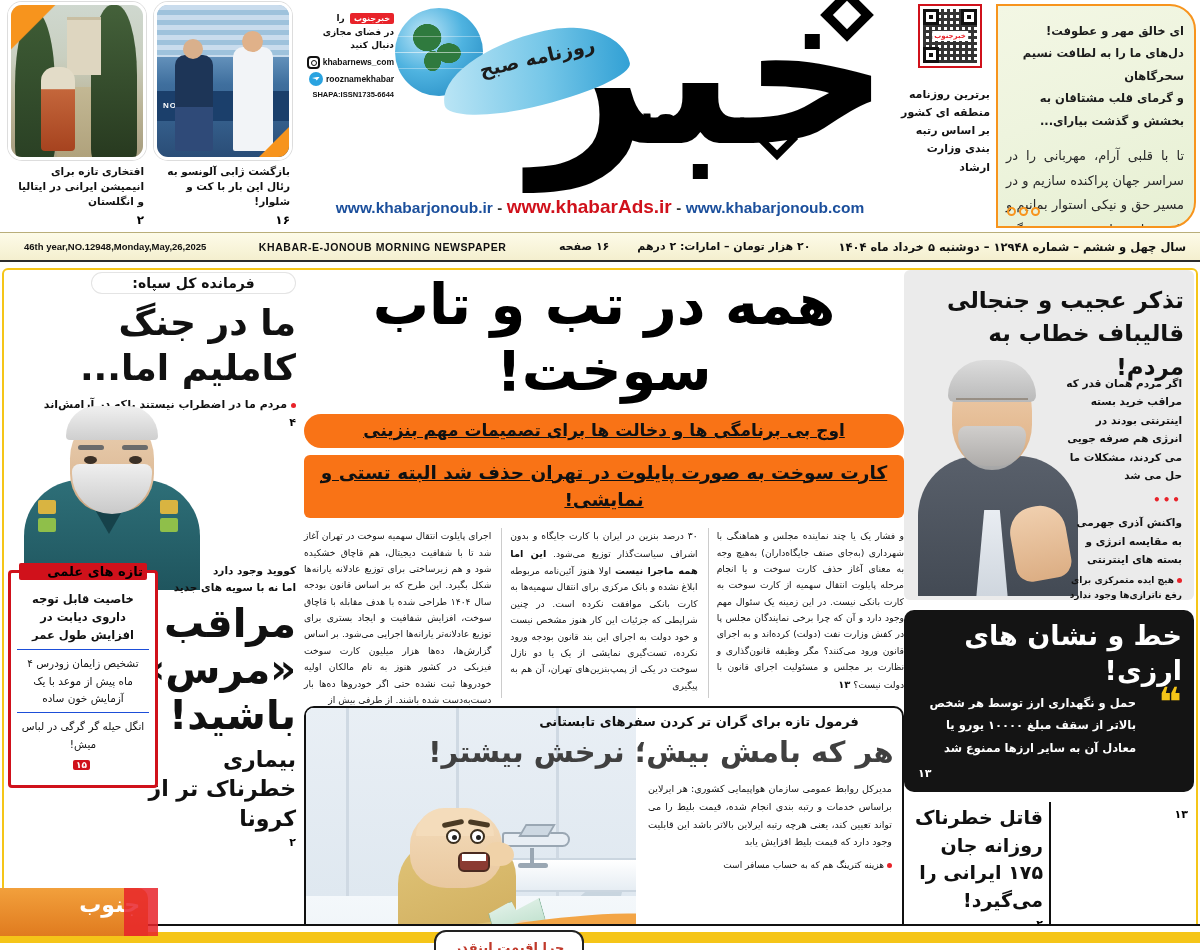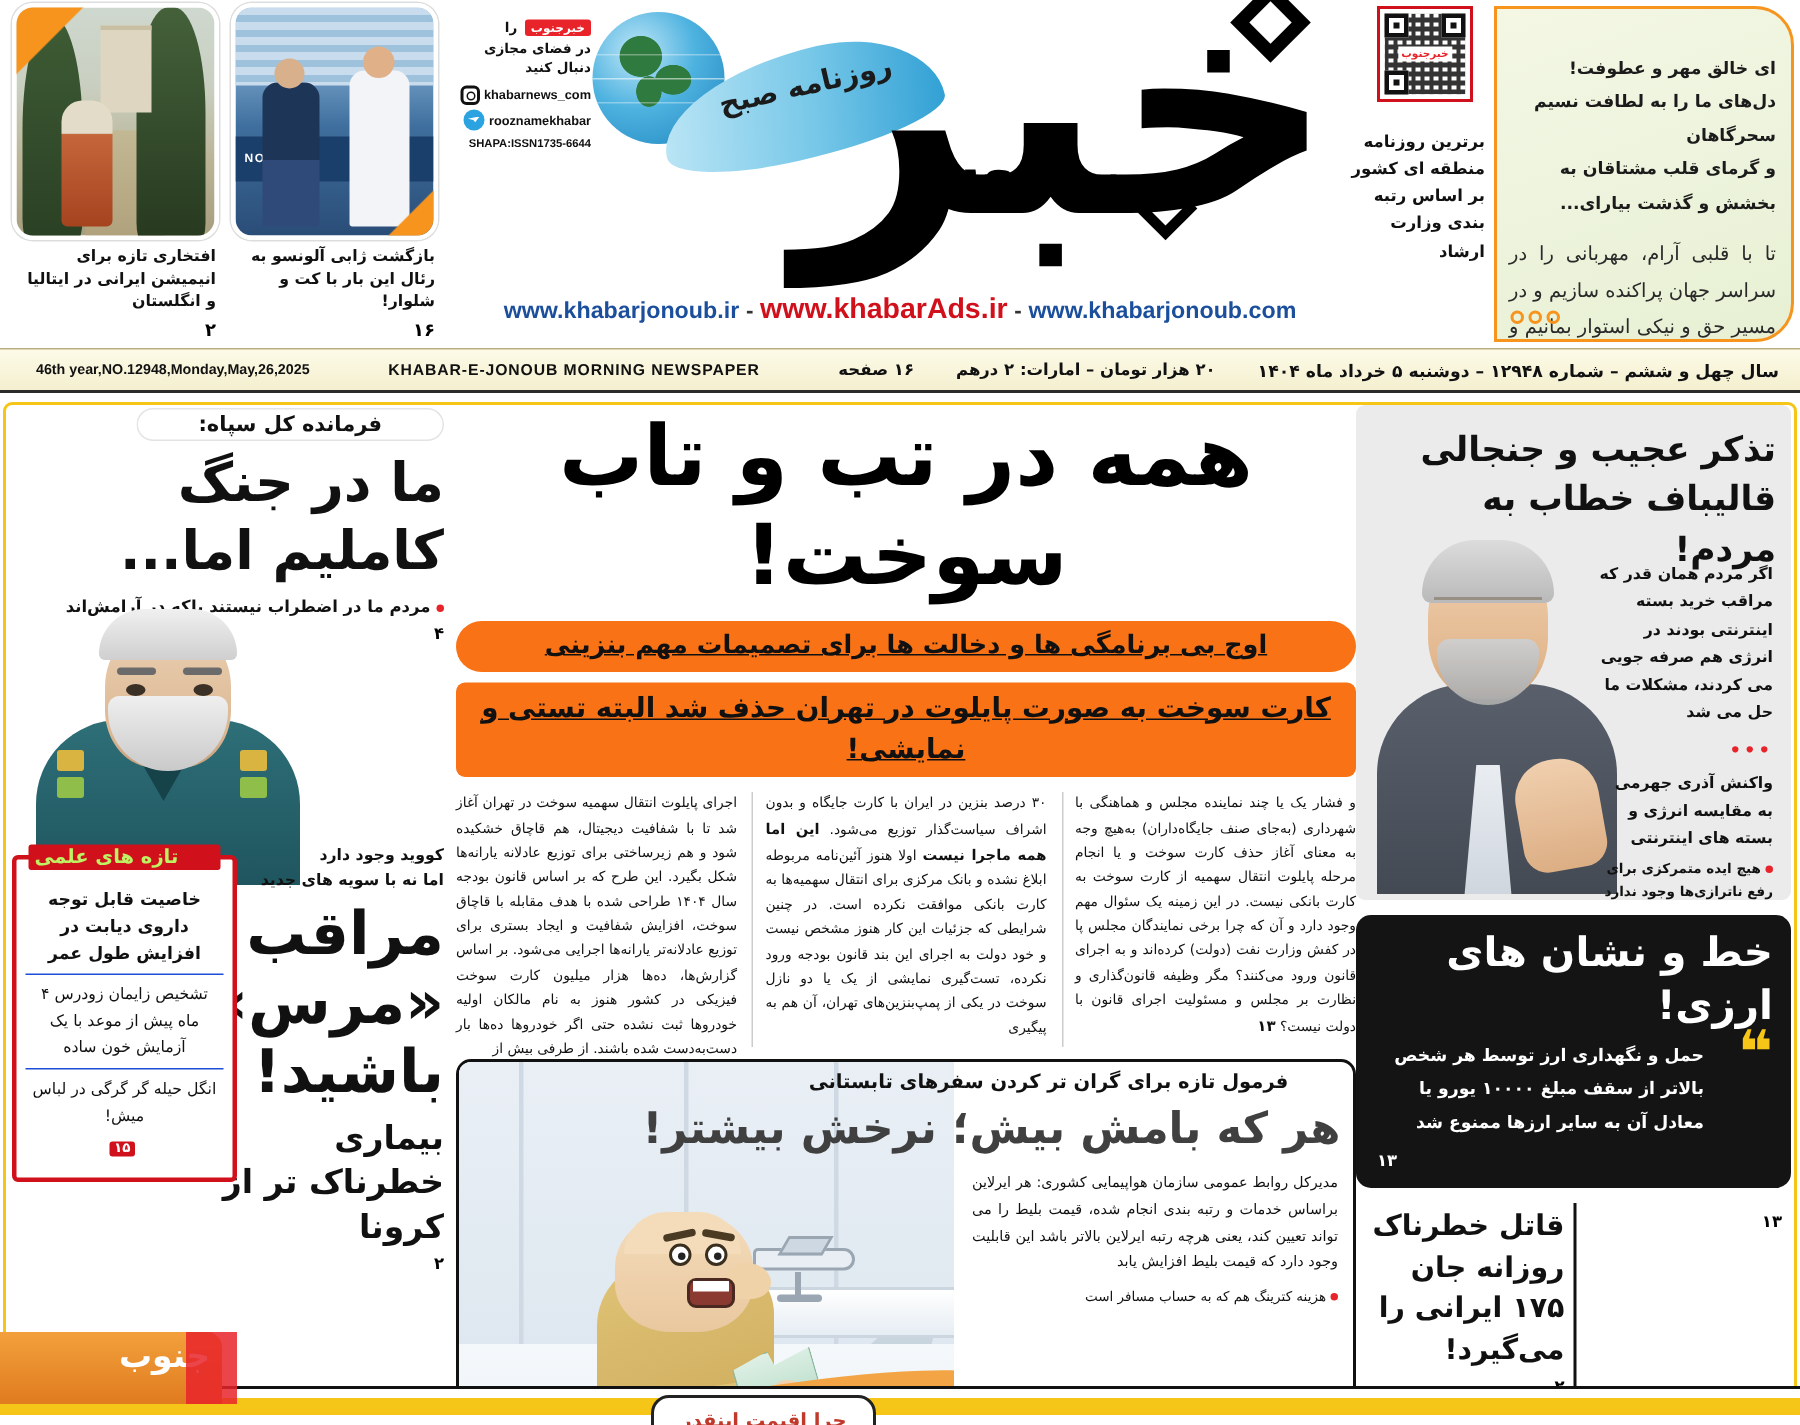--- a/index.html
+++ b/index.html
@@ -241,21 +241,21 @@
   .poem-arc {
     position:absolute; left:-40px; top:-30px; width:120px; height:120px;
     border:10px solid #f7941d; border-radius:50%;
     border-right-color:transparent; border-bottom-color:transparent;
   }
   .poem-arc2 {
     position:absolute; left:-40px; bottom:-34px; width:120px; height:120px;
     border:10px solid #f7941d; border-radius:50%;
     border-right-color:transparent; border-top-color:transparent;
   }
-  .poem-body { position:absolute; right:10px; top:28px; width:178px; direction:rtl; text-align:right; }
+  .poem-body { position:absolute; right:10px; top:14px; width:178px; direction:rtl; text-align:right; }
   .poem-l { font-size:11.5px; font-weight:bold; color:#1b1b1b; line-height:1.95; }
   .poem-p { margin-top:12px; font-size:13px; color:#2a2a2a; line-height:1.9; text-align:justify; }
   .poem-dots{ position:absolute; left:6px; bottom:6px; }
   .poem-dots i{ display:inline-block; width:9px;height:9px;border:2px solid #f7941d;border-radius:50%; margin-left:3px;}
 
   
   .infobar {
     position:absolute; left:0; top:232px; width:1200px; height:30px;
     background:linear-gradient(180deg,#fdfbe8 0%, #f4efcf 100%);
     border-top:1px solid #b9ae7a; border-bottom:2px solid #2b2b2b;
@@ -591,22 +591,22 @@
   .mers-sub { font-size:22px; font-weight:bold; line-height:1.35; color:#111; margin-top:6px; }
   .mers-page{ font-size:11px; font-weight:bold; margin-top:2px; }
 
   .sci {
     position:absolute; left:2px; top:300px; width:150px;
     border:3px solid #d0111b; border-radius:4px; background:#fff;
     padding:4px 6px 8px;
   }
   .sci-tab {
     position:relative; top:-14px; margin:0 auto -8px; width:128px;
-    background:#d0111b; color:#bef264; font-size:13px; font-weight:bold;
-    text-align:left; border-radius:2px; padding:1px 4px; direction:rtl;
+    background:#d0111b; color:#000000; font-size:13px; font-weight:bold;
+    text-align:right; border-radius:2px; padding:1px 4px; direction:rtl;
   }
   .sci-item { direction:rtl; text-align:center; padding:5px 2px; }
   .sci-item + .sci-item { border-top:1px solid #1d4ed8; }
   .sci-b { font-size:11.5px; font-weight:bold; line-height:1.55; color:#111; }
   .sci-n { font-size:10.5px; font-weight:normal; line-height:1.65; color:#111; }
   .sci-page {
     display:inline-block; background:#d0111b; color:#fff; font-size:9px;
     font-weight:bold; padding:0 3px; border-radius:2px; margin-right:3px;
   }
 

